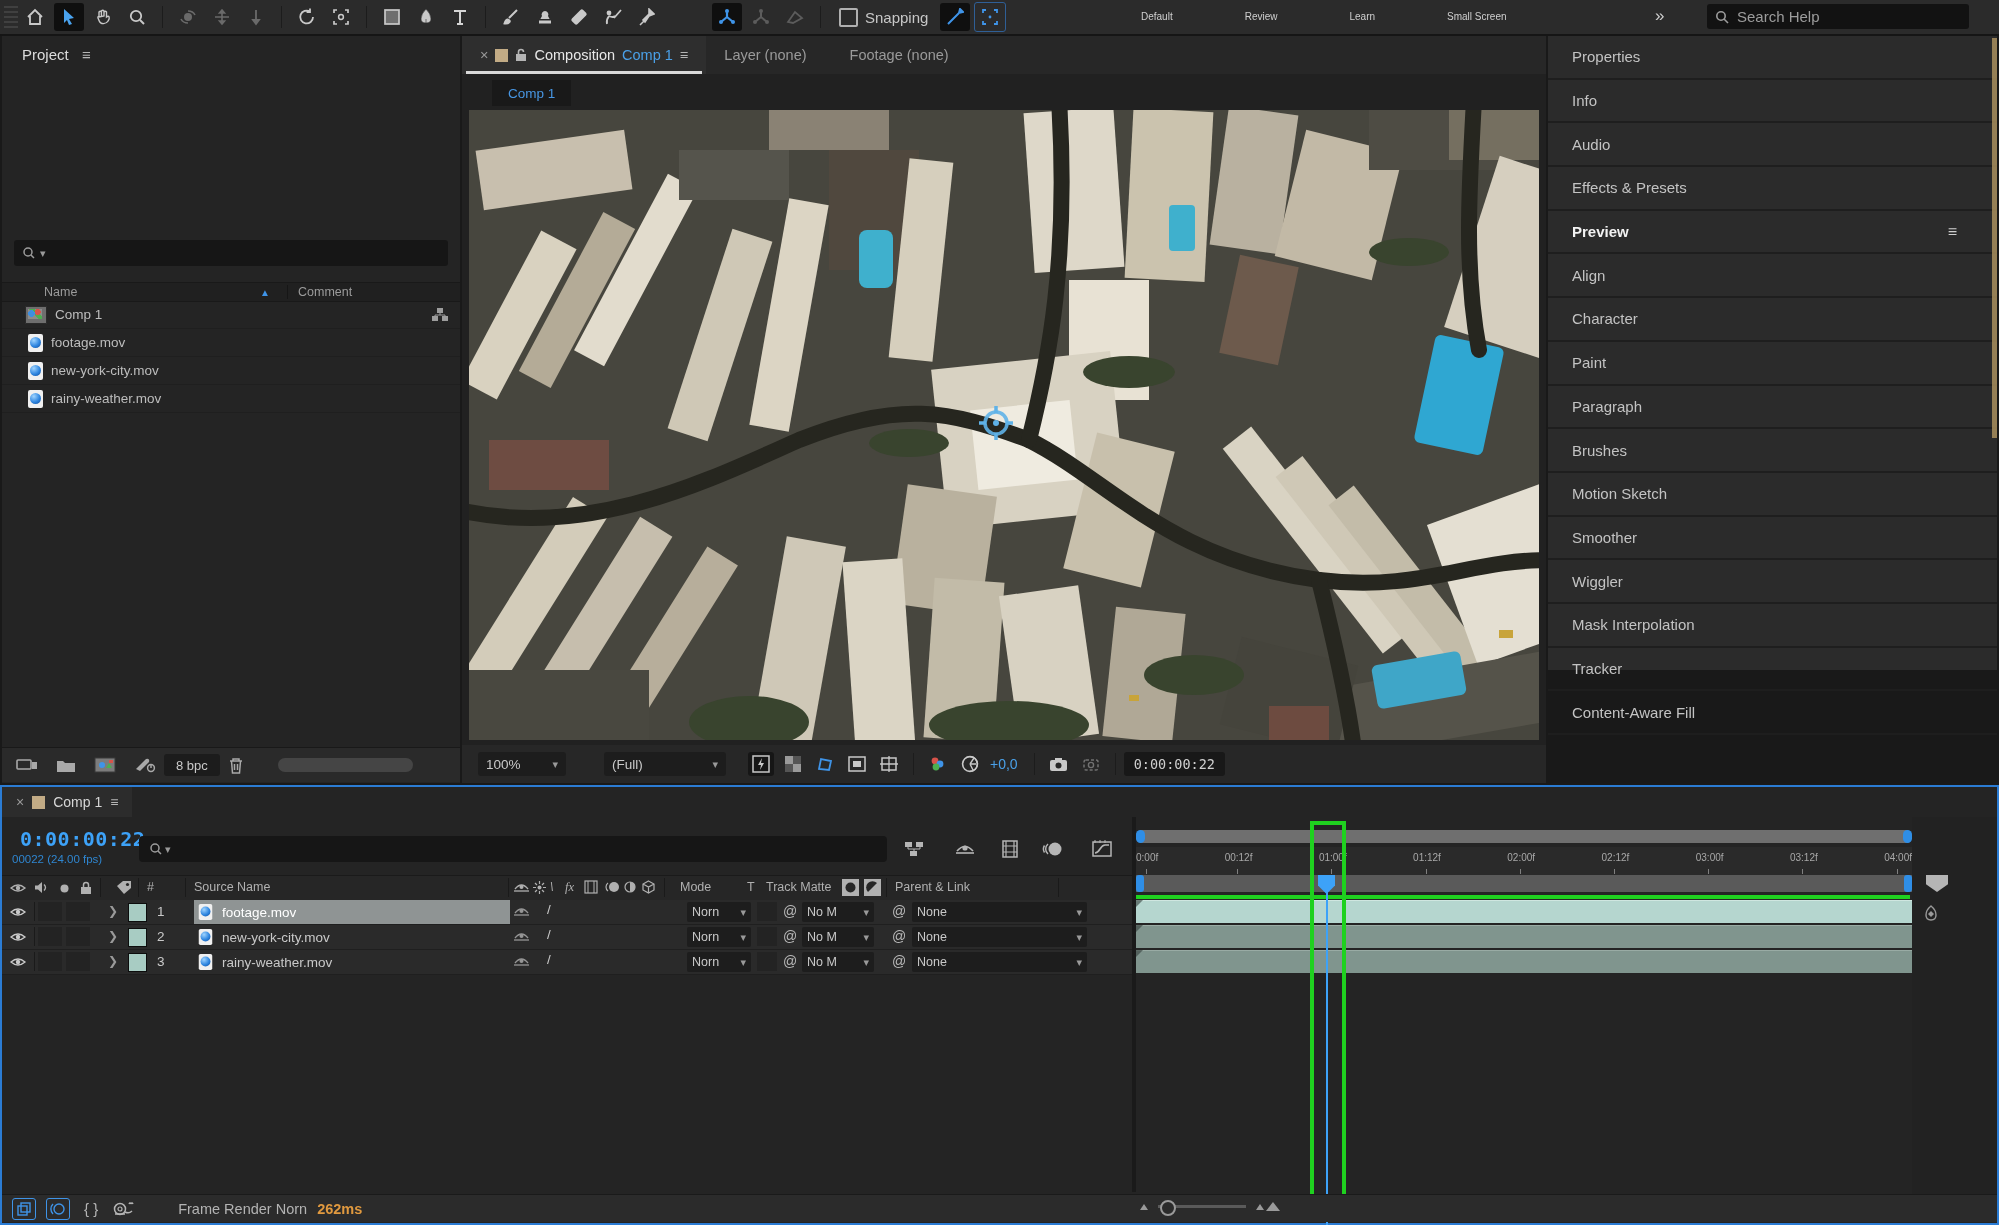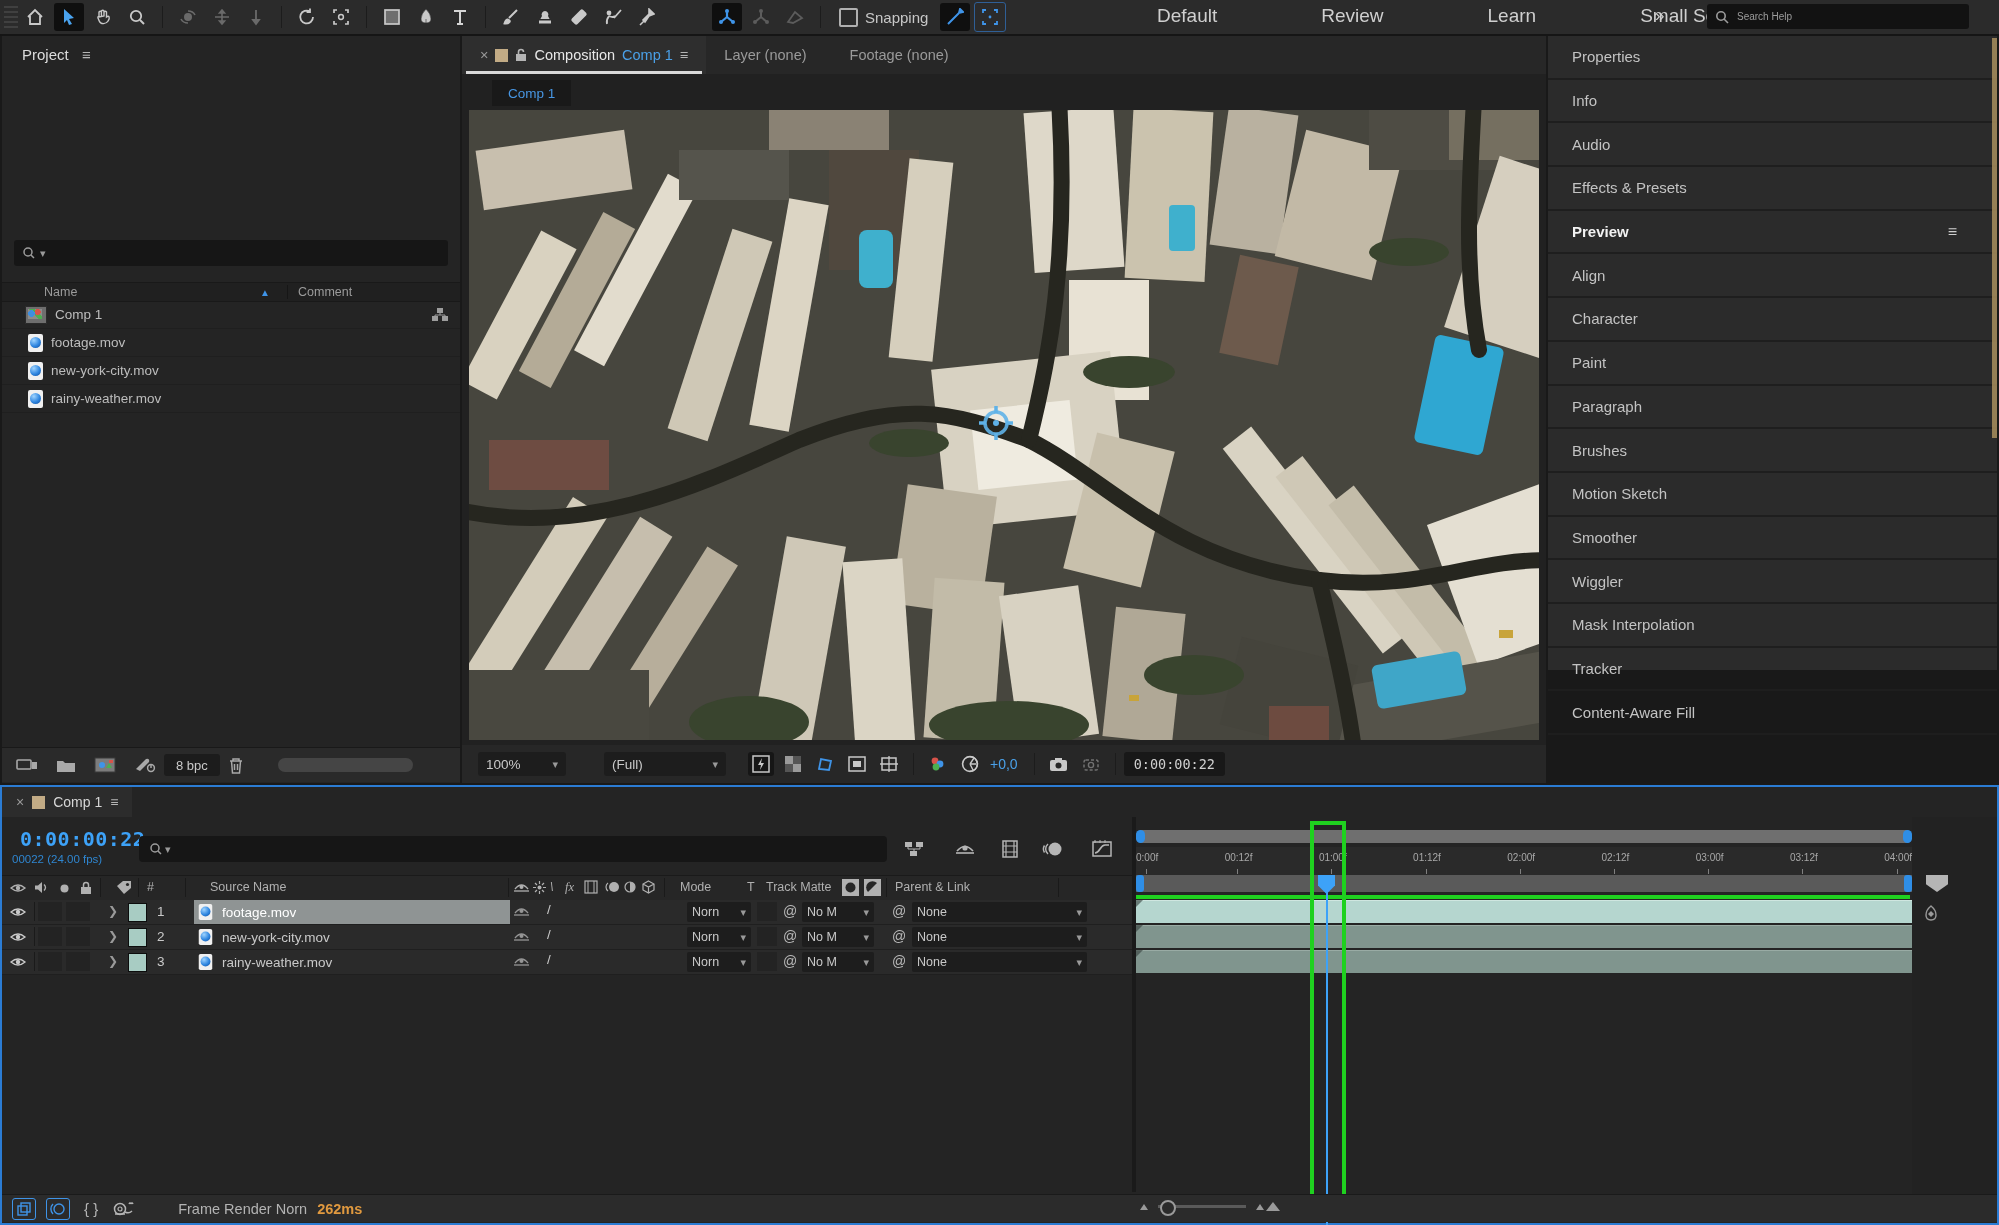--- a/index.html
+++ b/index.html
@@ -13,21 +13,21 @@
   svg{display:block;}
   .caret{font-size:11px;color:#9a9a9a;line-height:1;}
   
   .toolbar{left:0;top:0;width:1999px;height:34px;background:#2b2b2b;border-bottom:2px solid #151515;display:flex;align-items:center;}
   .grip{width:14px;height:22px;margin-left:4px;background:repeating-linear-gradient(#555 0 2px,transparent 2px 5px);opacity:.5;}
   .tbtn{width:30px;height:28px;margin:0 2px;display:flex;align-items:center;justify-content:center;border-radius:3px;}
   .tbtn.active{background:#0f0f0f;}
   .tsep{width:1px;height:22px;background:#1c1c1c;margin:0 8px;}
   .snapbox{width:15px;height:15px;border:2px solid #b0b0b0;border-radius:2px;margin:0 7px 0 10px;}
   .snaplabel{color:#c7c7c7;font-size:15px;}
-  .wslabel{color:#cfcfcf;font-size:19px;margin:0 52px;cursor:default;}
+  .wslabel{color:#cfcfcf;font-size:10px;margin:0 36px;cursor:default;}
   .helpbox{position:absolute;right:30px;top:4px;width:262px;height:25px;background:#121212;border-radius:3px;display:flex;align-items:center;color:#9c9c9c;}
   
   .project{left:2px;top:36px;width:458px;height:747px;background:#242424;}
   .ptitle{position:absolute;left:20px;top:10px;font-size:15px;color:#dcdcdc;}
   .pmenu{position:absolute;left:80px;top:10px;color:#b5b5b5;font-size:15px;}
   .psearch{position:absolute;left:12px;top:204px;width:434px;height:26px;background:#161616;border-radius:3px;display:flex;align-items:center;padding-left:8px;box-sizing:border-box;}
   .phead{position:absolute;left:0;top:246px;width:458px;height:18px;background:#202020;color:#9b9b9b;font-size:12.5px;display:flex;align-items:center;border-top:1px solid #191919;border-bottom:1px solid #191919;text-align:center;}
   .pitems{position:absolute;left:0;top:265px;width:458px;}
   .pitem{height:27px;display:flex;align-items:center;border-bottom:1px solid #1f1f1f;font-size:13.5px;color:#bdbdbd;position:relative;}
   .fileicon{width:15px;height:18px;margin:0 8px 0 26px;background:#f0f0f0;border-radius:2px;position:relative;}
@@ -260,21 +260,21 @@
         <span class="wslabel">Small Screen</span>
       </div>
     <span class="abs" style="left:1655px;top:6px;color:#cfcfcf;font-size:17px;letter-spacing:-2px">»</span>
     <div class="helpbox">
       <span class="ico" style="margin:0 8px">
           <svg width="14" height="14">
             <circle cx="6" cy="6" r="4.2" fill="none" stroke="#9c9c9c" stroke-width="1.6"></circle>
             <path d="M9 9 L13 13" stroke="#9c9c9c" stroke-width="1.6"></path>
           </svg>
         </span>
-      <span style="font-size:10px">Search Help</span>
+      <span style="font-size:15px">Search Help</span>
     </div>
   </div>
 
   <div class="project panel">
     <span class="ptitle">Project</span>
     <span class="pmenu">≡</span>
     <div class="psearch">
       <span class="ico">
           <svg width="16" height="14">
             <circle cx="6" cy="6" r="4" fill="none" stroke="#9c9c9c" stroke-width="1.5"></circle>
@@ -712,21 +712,21 @@
       <span class="cellsep" style="left:98px"></span>
       <span class="ico abs" style="left:114px;top:4px">
           <svg width="16" height="15">
             <path d="M1 6 L7 1 L15 1 L15 8 L8 14 Z" fill="#b0b0b0"></path>
             <circle cx="11.5" cy="4.5" r="1.6" fill="#262626"></circle>
           </svg>
         </span>
       <span class="cellsep" style="left:136px"></span>
       <span class="hlab" style="left:145px">#</span>
       <span class="cellsep" style="left:183px"></span>
-      <span class="hlab" style="left:208px">Source Name</span>
+      <span class="hlab" style="left:192px">Source Name</span>
       <span class="cellsep" style="left:506px"></span>
       <span class="ico abs" style="left:512px;top:5px">
           <svg width="15" height="13">
             <path d="M1 8 q6.5-8 13 0" fill="none" stroke="#b0b0b0" stroke-width="1.3"></path>
             <circle cx="7.5" cy="6" r="2" fill="#b0b0b0"></circle>
             <path d="M0 10 h15" stroke="#b0b0b0" stroke-width="1.3"></path>
           </svg>
         </span>
       <span class="ico abs" style="left:531px;top:5px">
           <svg width="13" height="13">

